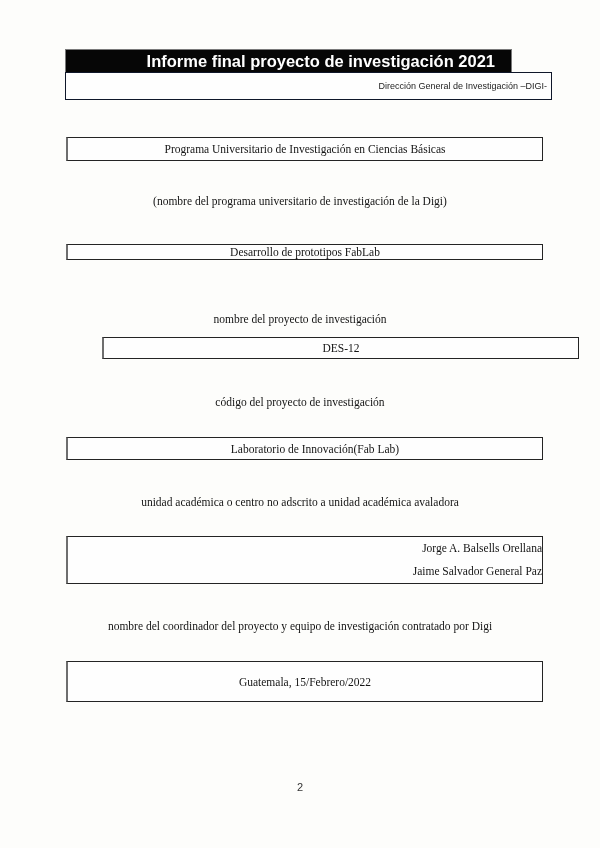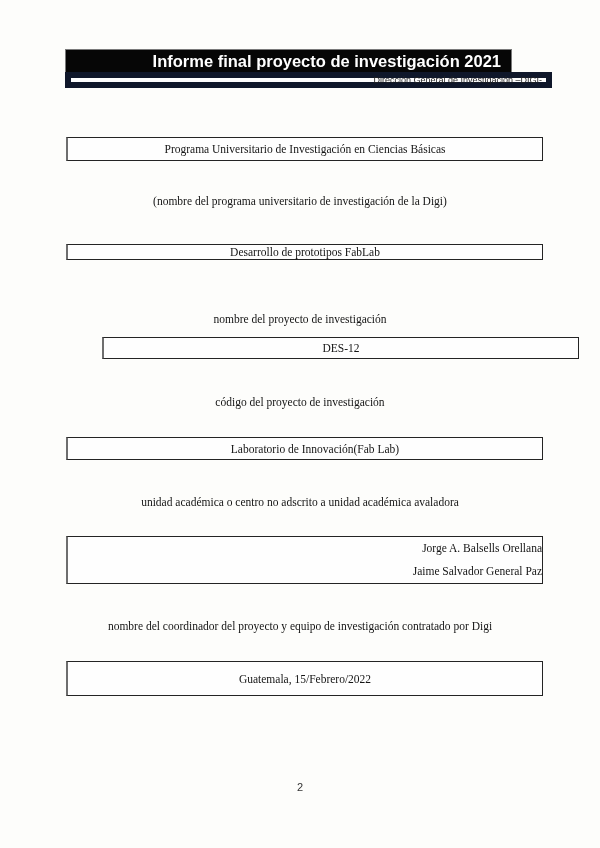--- a/index.html
+++ b/index.html
@@ -10,30 +10,30 @@
     font-family:"Liberation Serif",serif;
     color:#141414;
     overflow:hidden;
   }
 
   
   .title-bar{
     position:absolute;left:65px;top:49px;width:447px;height:24px;
     background:#060606;border:1px solid #7a7a7a;box-sizing:border-box;
     display:flex;align-items:center;justify-content:flex-end;
-    padding-right:10px;
+    padding-right:16px;
   }
   .title-bar .title-text{
     color:#ffffff;
     font-family:"Liberation Sans",sans-serif;
     font-weight:bold;font-size:16.5px;white-space:nowrap;
   }
   .sub-bar{
-    position:absolute;left:65px;top:72px;width:487px;height:16px;
-    background:#fefefe;border:6px solid #0f172a;box-sizing:border-box;
+    position:absolute;left:65px;top:72px;width:487px;height:28px;
+    background:#fefefe;border:1px solid #0f172a;box-sizing:border-box;
     display:flex;align-items:center;justify-content:flex-end;
     padding-right:4px;
   }
   .sub-bar .sub-text{
     font-family:"Liberation Sans",sans-serif;
     font-size:9px;color:#242424;white-space:nowrap;
   }
 
   
   .fbox{
@@ -94,19 +94,19 @@
     <span>Laboratorio de Innovación(Fab Lab)</span>
   </div>
   <div class="caption" style="top:495px;">unidad académica o centro no adscrito a unidad académica avaladora</div>
 
   <div class="fbox names" style="top:536px;height:48px;">
     <span>Jorge A. Balsells Orellana</span>
     <span>Jaime Salvador General Paz</span>
   </div>
   <div class="caption" style="top:619px;">nombre del coordinador del proyecto y equipo de investigación contratado por Digi</div>
 
-  <div class="fbox" style="top:661px;height:35px;">
+  <div class="fbox" style="top:661px;height:41px;">
     <span>Guatemala, 15/Febrero/2022</span>
   </div>
 
   <div class="page-number">2</div>
 
 </div>
 
 </body></html>

